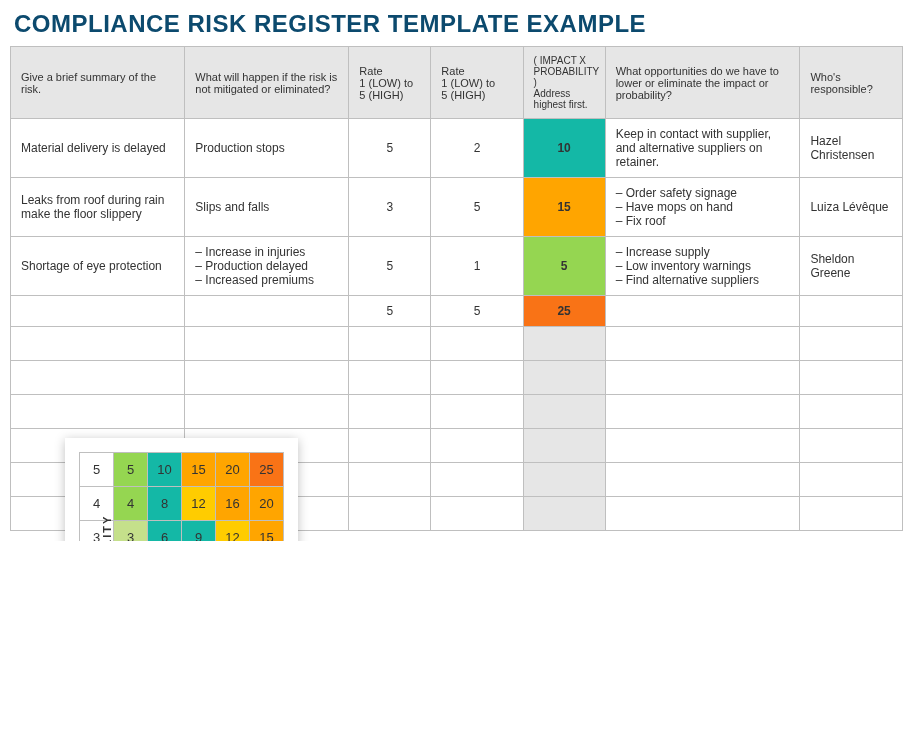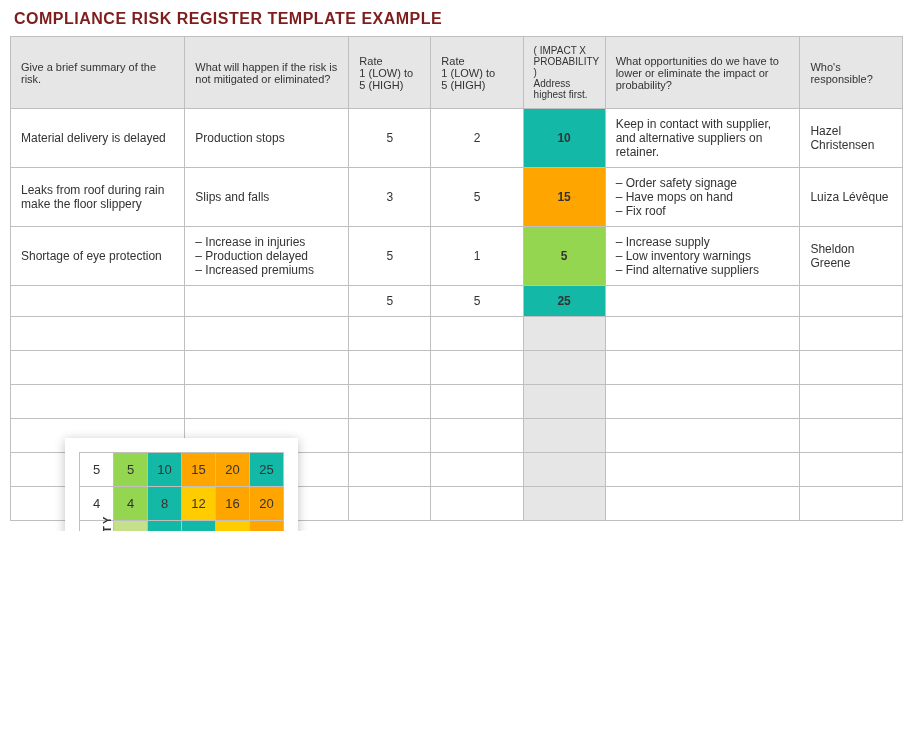--- a/index.html
+++ b/index.html
@@ -6,23 +6,23 @@
   body {
     margin: 0;
     padding: 10px;
     font-family: Arial, sans-serif;
     font-size: 13px;
     color: #333;
     background: #fff;
     width: 913px;
   }
   .title {
-    color: #7f1d1d;
+    color: #0c4a6e;
     font-weight: bold;
-    font-size: 16px;
+    font-size: 24px;
     letter-spacing: 0.5px;
     margin: 0 0 8px 4px;
   }
   table.main {
     border-collapse: collapse;
     width: 100%;
     table-layout: fixed;
   }
   table.main th, table.main td {
     border: 1px solid #bfbfbf;
@@ -45,21 +45,21 @@
     vertical-align: middle;
     overflow: hidden;
   }
   .ctr { text-align: center !important; }
   .bold { font-weight: bold; }
   .yellow { background: #14b8a6; }
   .green { background: #95d651; }
   .lgreen { background: #c5e08b; }
   .orange { background: #ffa500; }
   .lorange { background: #ffcc00; }
-  .red { background: #14b8a6; margin-top: 32px; }
+  .red { background: #f97316; margin-top: 32px; }
   .greycell { background: #e6e6e6; }
   .blank td { height: 34px; }
 
   
   .matrix-wrap {
     position: absolute;
     left: 55px;
     top: 428px;
     background: #fff;
     padding: 14px;

